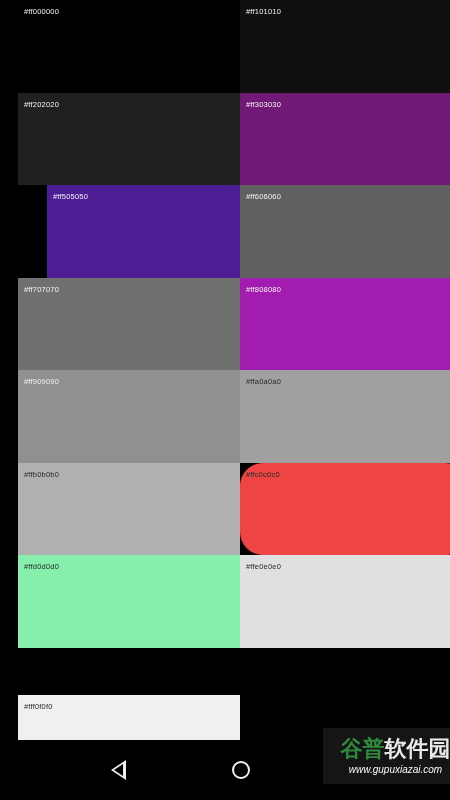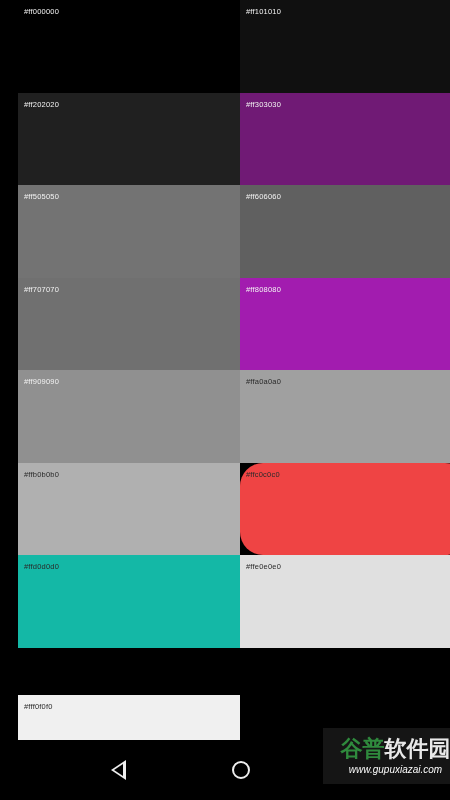--- a/index.html
+++ b/index.html
@@ -148,21 +148,21 @@
       </div>
       <div class="swatch" style="background: rgb(16, 16, 16);">
         <span class="swatch-label label-light">#ff101010</span>
       </div>
       <div class="swatch" style="background: rgb(32, 32, 32);">
         <span class="swatch-label label-light">#ff202020</span>
       </div>
       <div class="swatch" style="background: #701a75;">
         <span class="swatch-label label-light">#ff303030</span>
       </div>
-      <div class="swatch" style="background: #737373;">
+      <div class="swatch" style="background: #4c1d95; margin-left: 29px;">
         <span class="swatch-label label-light">#ff505050</span>
       </div>
       <div class="swatch" style="background: rgb(96, 96, 96);">
         <span class="swatch-label label-light">#ff606060</span>
       </div>
       <div class="swatch" style="background: rgb(112, 112, 112);">
         <span class="swatch-label label-light">#ff707070</span>
       </div>
       <div class="swatch" style="background: #a21caf;">
         <span class="swatch-label label-light">#ff808080</span>
@@ -172,21 +172,21 @@
       </div>
       <div class="swatch" style="background: rgb(160, 160, 160);">
         <span class="swatch-label label-dark">#ffa0a0a0</span>
       </div>
       <div class="swatch" style="background: rgb(176, 176, 176);">
         <span class="swatch-label label-dark">#ffb0b0b0</span>
       </div>
       <div class="swatch" style="background: #ef4444; border-radius: 23px;">
         <span class="swatch-label label-dark">#ffc0c0c0</span>
       </div>
-      <div class="swatch" style="background: #14b8a6;">
+      <div class="swatch" style="background: #86efac;">
         <span class="swatch-label label-dark">#ffd0d0d0</span>
       </div>
       <div class="swatch" style="background: rgb(224, 224, 224);">
         <span class="swatch-label label-dark">#ffe0e0e0</span>
       </div>
       <div class="swatch" style="background: rgb(240, 240, 240); margin-top: 47px;">
         <span class="swatch-label label-dark">#fff0f0f0</span>
       </div>
     </div>
 

